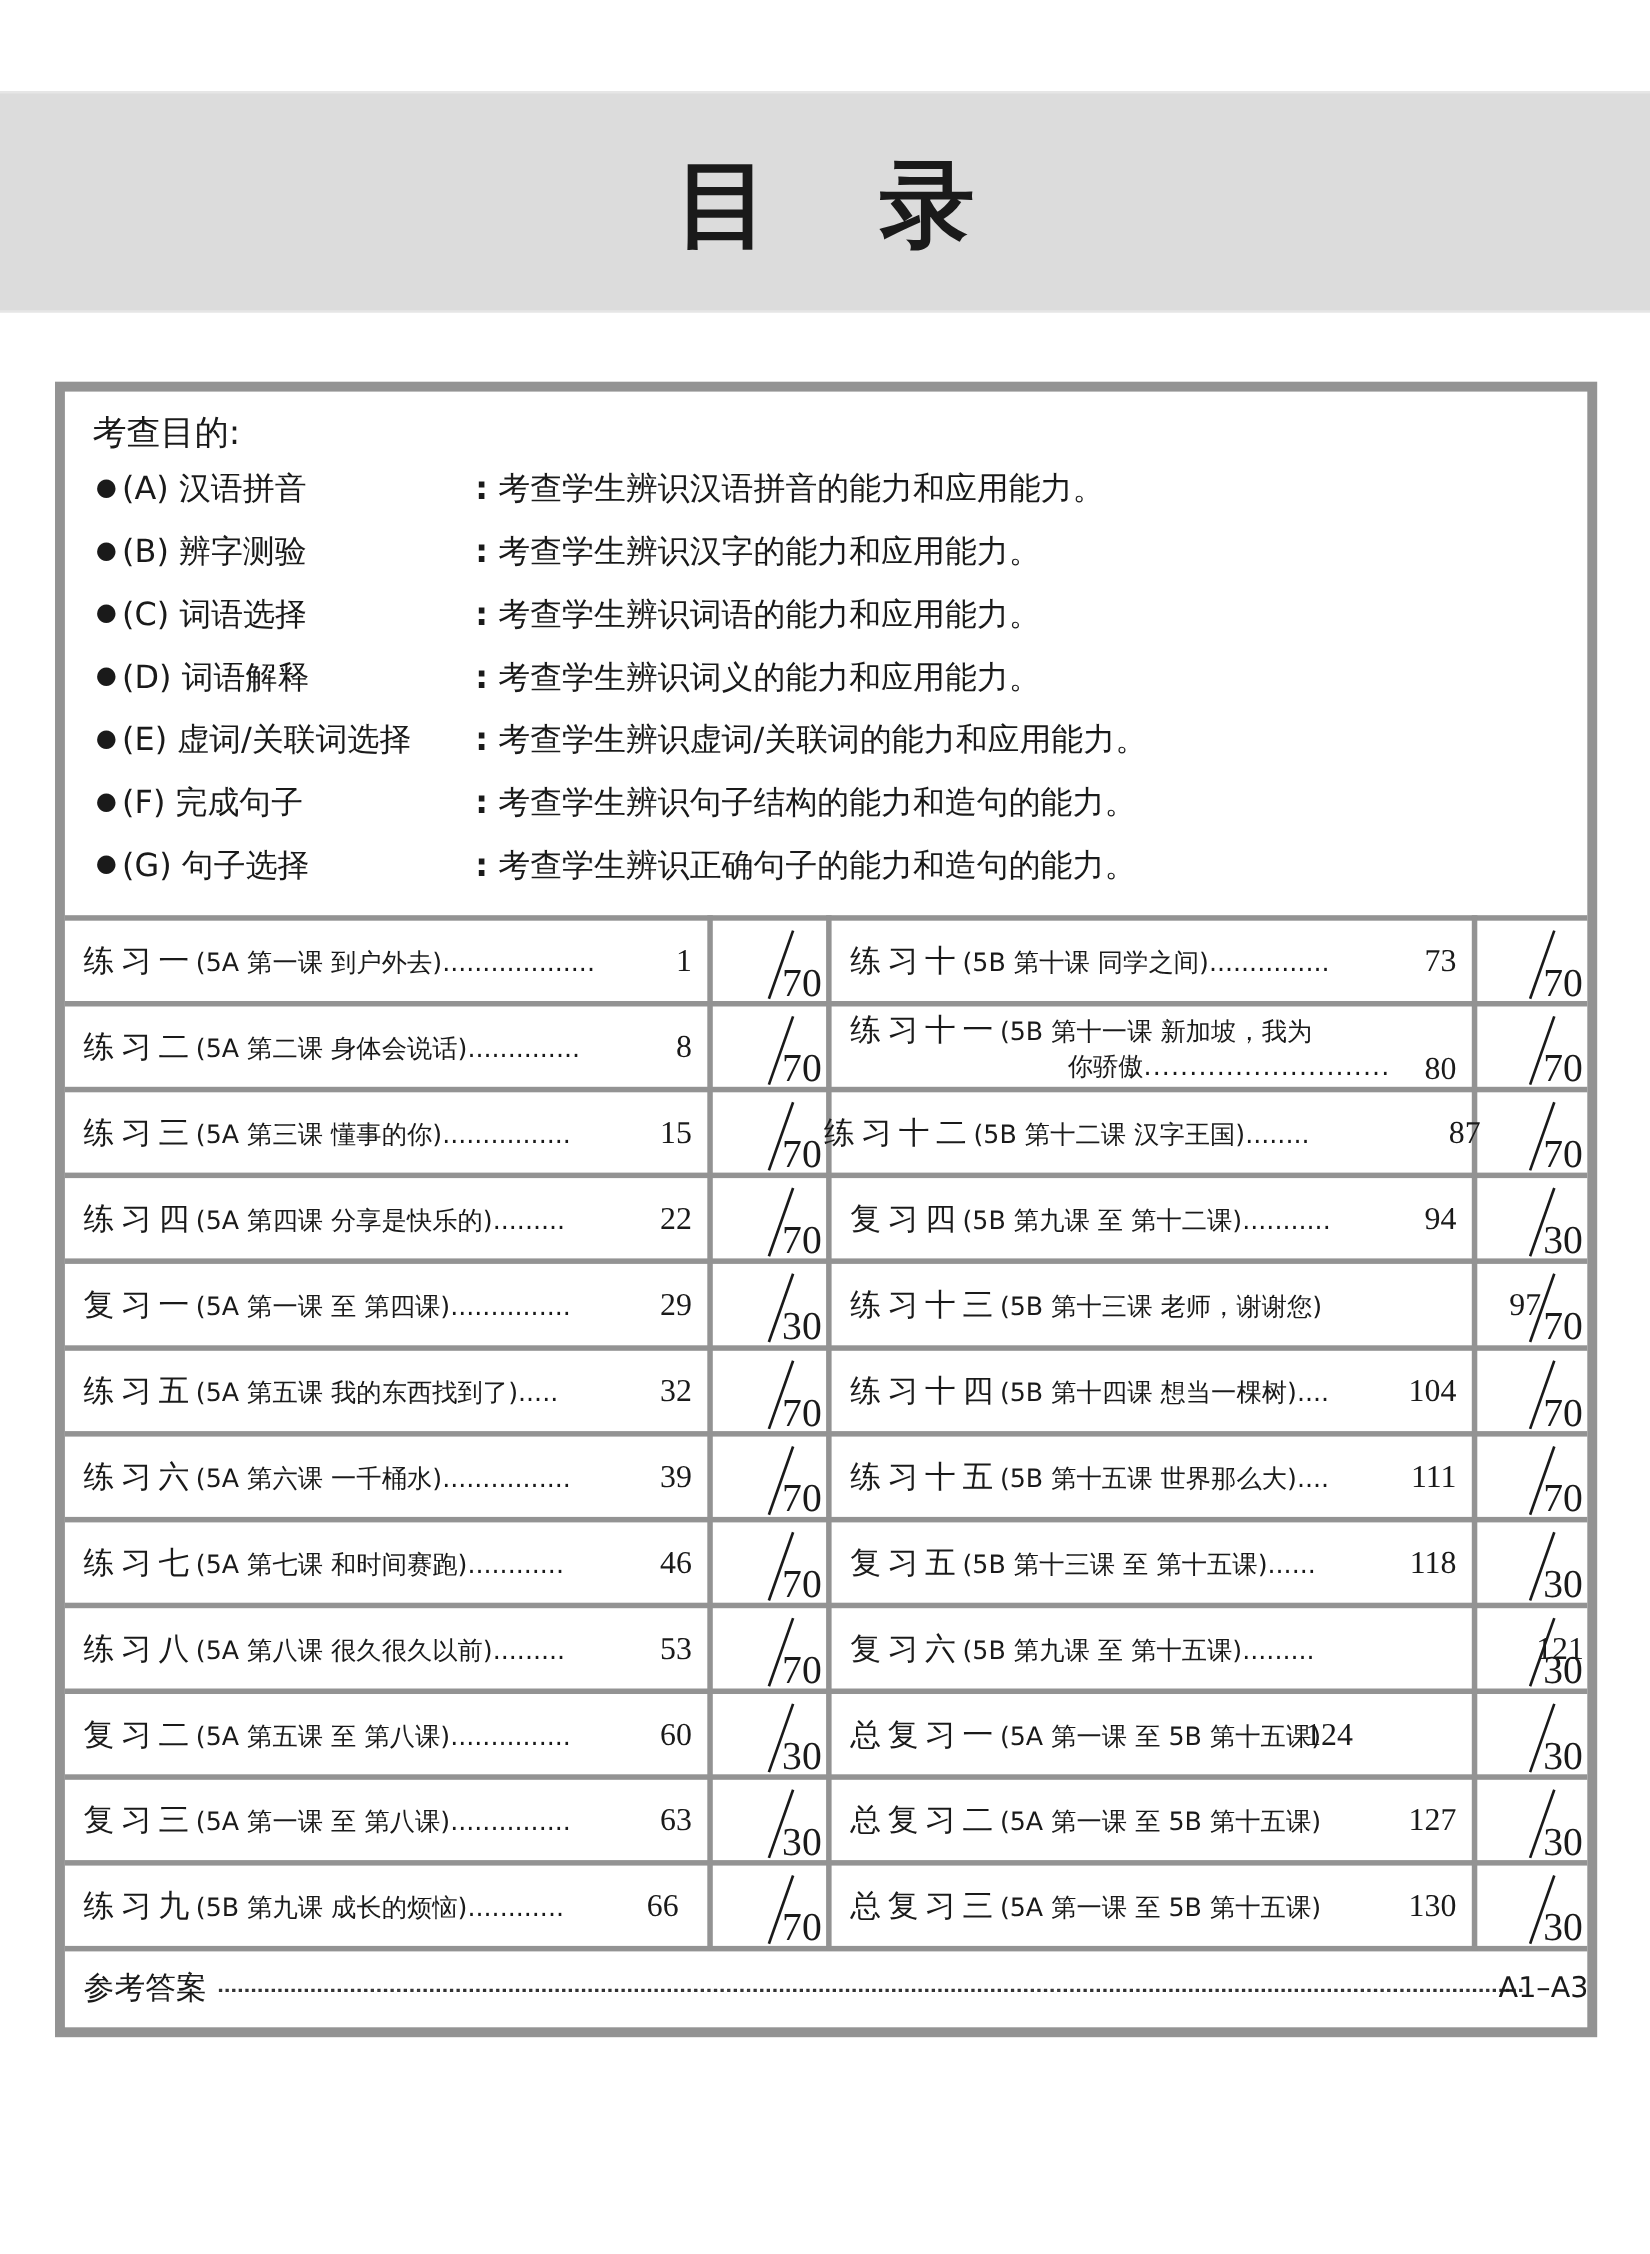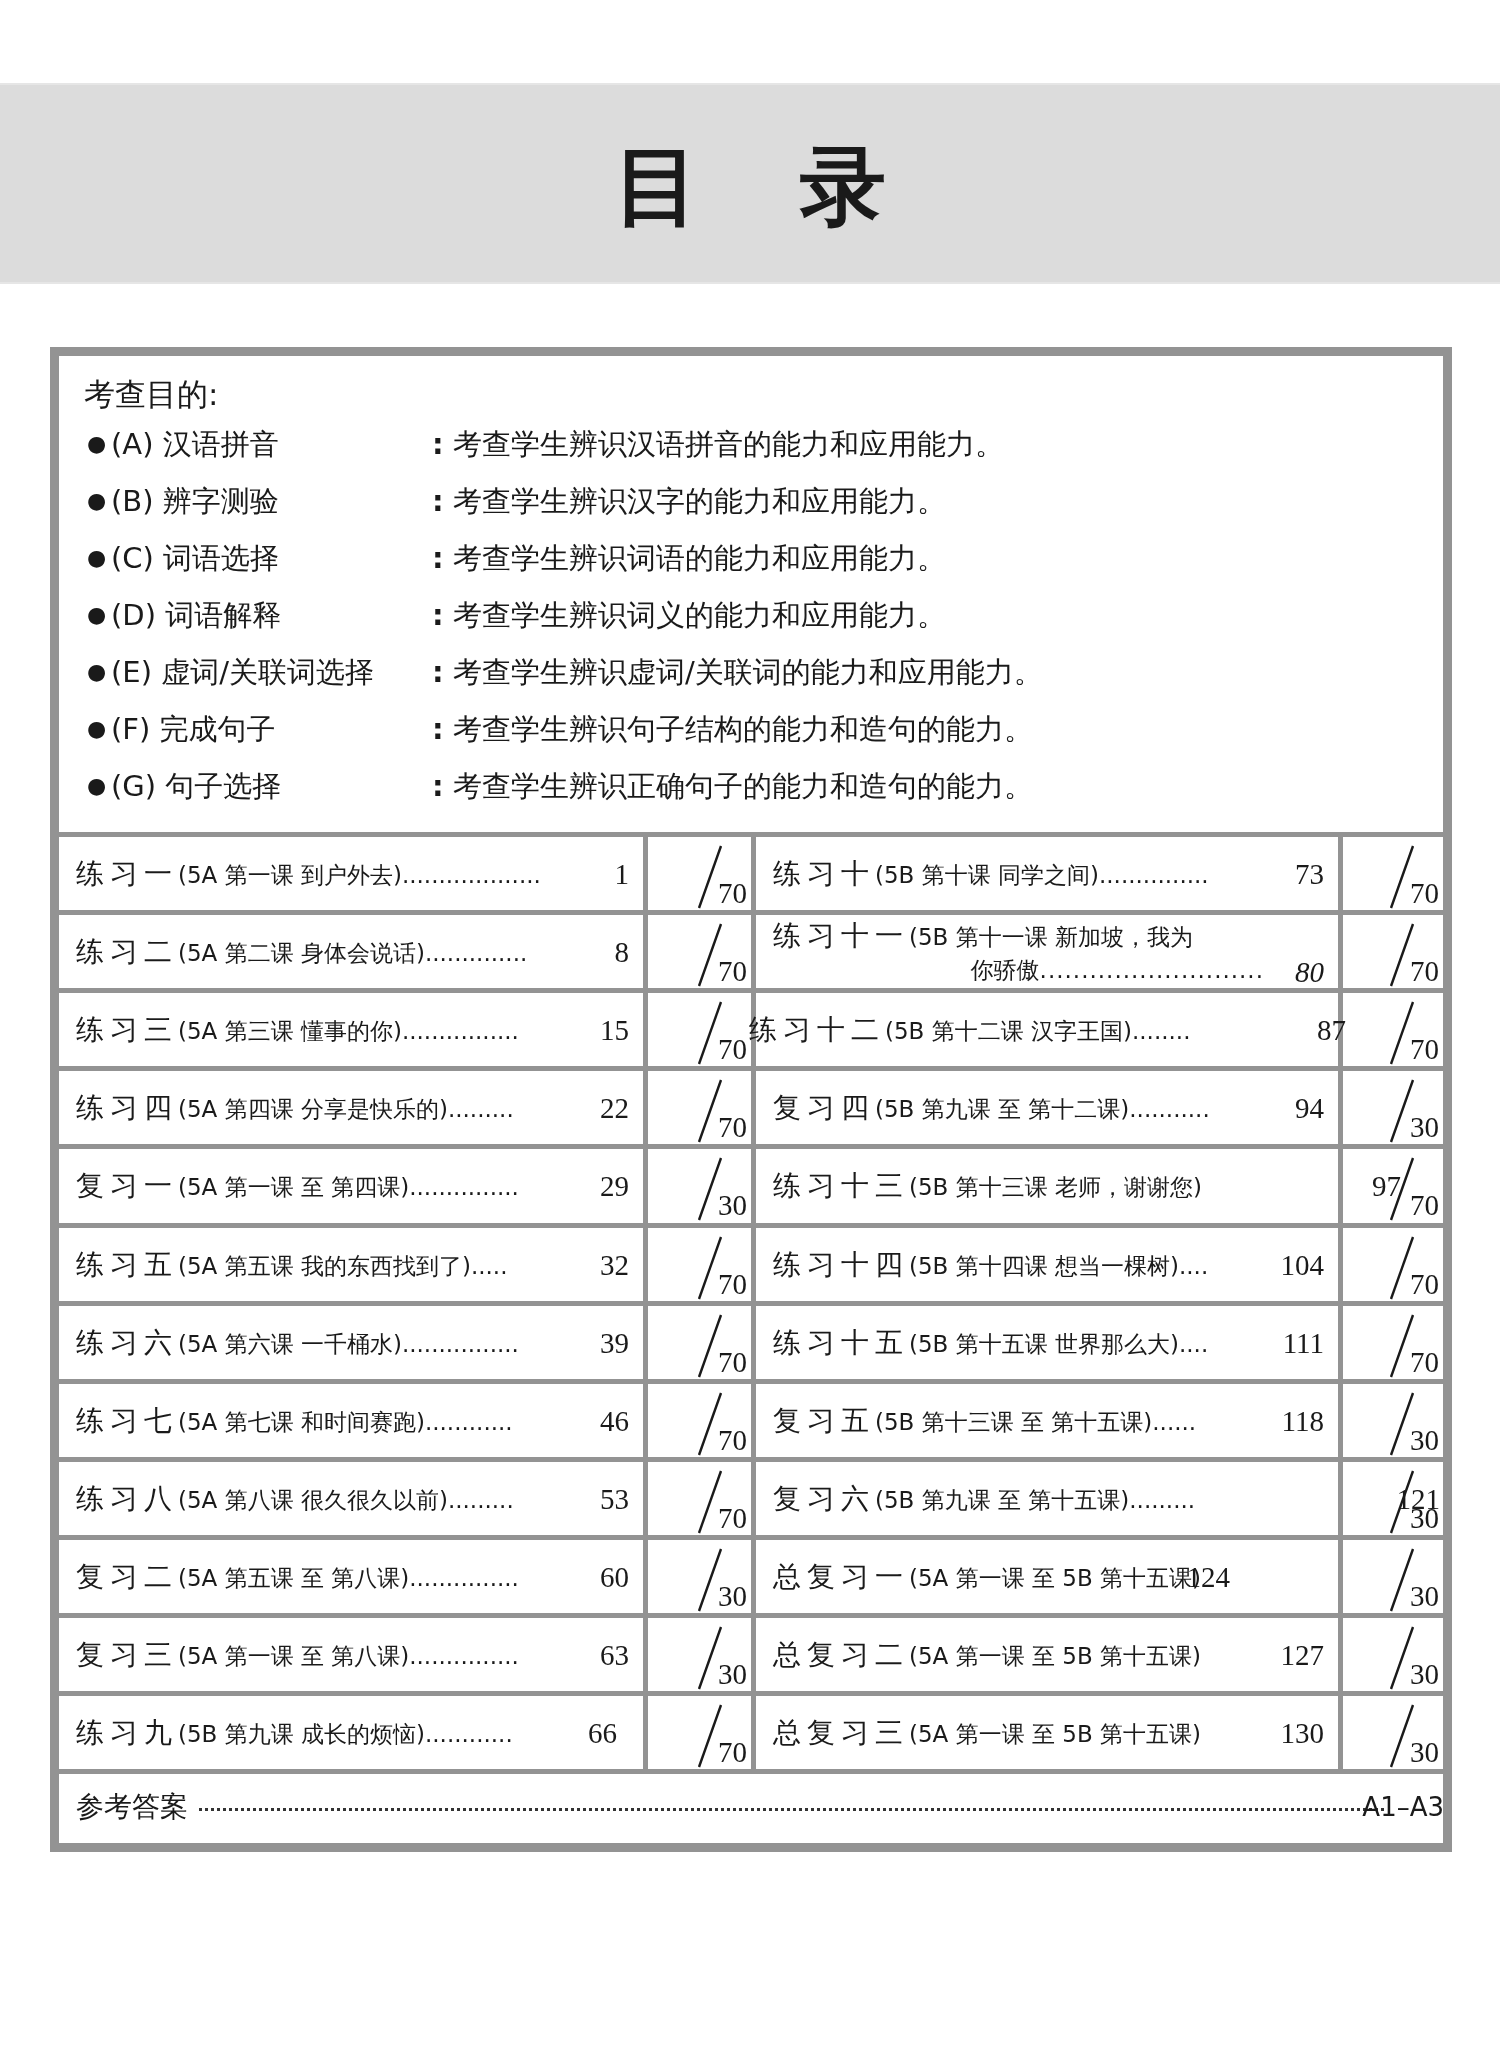--- a/index.html
+++ b/index.html
@@ -24,26 +24,26 @@
   .vline{position:absolute;width:5px;background:#939393;}
   .cell{position:absolute;height:73px;box-sizing:border-box;}
   .entry{position:absolute;left:17px;right:14px;top:0;height:73px;}
   .entry .line1{position:absolute;left:0;top:20px;white-space:nowrap;font-size:27px;line-height:34px;}
   .entry.two .line1{top:4px;}
   .entry .main{font-size:28px;letter-spacing:6px;}
   .entry .sub{font-size:23px;letter-spacing:0px;}
   .entry .line2{position:absolute;right:60px;top:40px;font-size:23px;line-height:30px;white-space:nowrap;}
   .entry .page{position:absolute;right:0;top:20px;font-family:"Liberation Serif","DejaVu Serif",serif;
        font-size:29px;line-height:34px;}
-  .entry.two .page{top:40px;font-style:italic;}
+  .entry.two .page{top:40px;}
   .dots{letter-spacing:1px;}
   .score{position:absolute;right:4px;bottom:4px;width:60px;height:62px;}
   .score svg{position:absolute;left:0;top:0;}
   .score .denom{position:absolute;right:0;bottom:-2px;font-family:"Liberation Serif","DejaVu Serif",serif;
-       font-size:29px;line-height:30px;}
+       font-size:36px;line-height:30px;}
   .answers{position:absolute;left:0;top:938px;width:1384px;height:73px;padding-left:19px;}
   .answers .lbl{position:absolute;left:17px;top:20px;font-size:28px;line-height:34px;}
   .answers .leader{position:absolute;left:140px;right:78px;top:38px;border-bottom:3px dotted #333;}
   .answers .rng{position:absolute;right:18px;top:20px;font-size:26px;line-height:34px;}
 </style>
 </head>
 <body>
 
 <div class="header-band"></div>
 <div class="page-title">目录</div>

